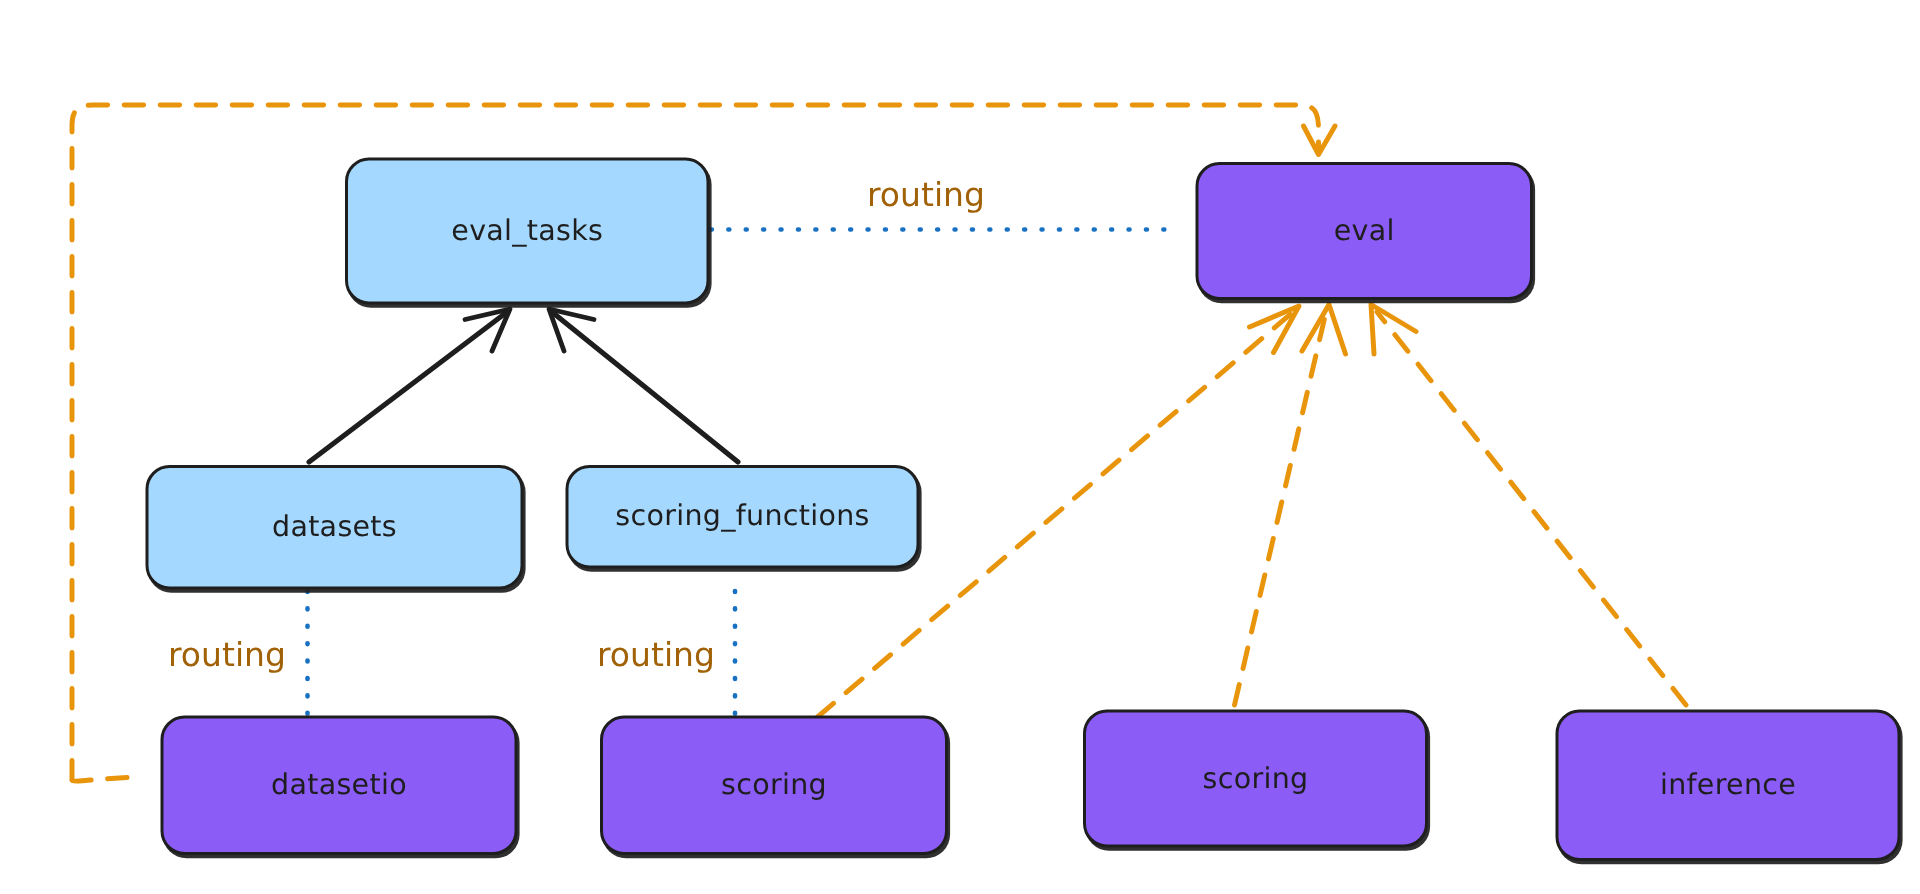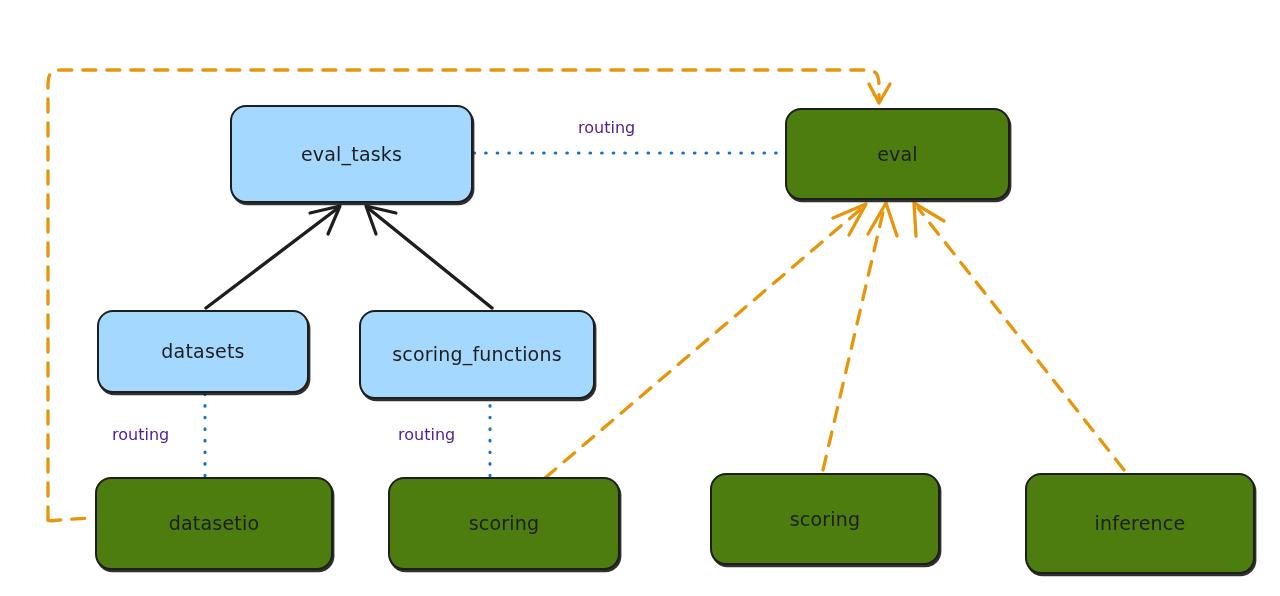--- a/index.html
+++ b/index.html
@@ -37,32 +37,32 @@
     font-family: "DejaVu Sans", sans-serif;
     font-size: 19px;
     letter-spacing: 0.2px;
     color: #1e1e1e;
     text-align: center;
     line-height: 1.1;
     box-shadow: 1.4px 2.2px 0 0 rgba(30,30,30,0.92);
     z-index: 3;
   }
   .node.blue  { background: #a5d8ff; }
-  .node.green { background: #4d7c0f; }
+  .node.green { background: #8b5cf6; margin-left: 12px; }
 
   .node-label {
     pointer-events: none;
     white-space: nowrap;
   }
 
   .edge-label {
     position: absolute;
     font-family: "DejaVu Sans", sans-serif;
-    font-size: 16px;
-    color: #4c1d95;
+    font-size: 22px;
+    color: #a16207;
     background: transparent;
     white-space: nowrap;
     z-index: 4;
   }
 </style>
 </head>
 <body>
 
 <div id="canvas">
 
@@ -117,24 +117,24 @@
 
   </svg>
 
   <div id="nodes-layer">
       <div class="node blue" style="left: 230px; top: 105px; width: 243px; height: 98px;">
         <span class="node-label">eval_tasks</span>
       </div>
       <div class="node green" style="left: 785px; top: 108px; width: 225px; height: 92px;">
         <span class="node-label">eval</span>
       </div>
-      <div class="node blue" style="left: 97px; top: 310px; width: 212px; height: 83px;">
+      <div class="node blue" style="left: 97px; top: 310px; width: 252px; height: 83px;">
         <span class="node-label">datasets</span>
       </div>
-      <div class="node blue" style="left: 359px; top: 310px; width: 236px; height: 89px;">
+      <div class="node blue" style="left: 377px; top: 310px; width: 236px; height: 69px;">
         <span class="node-label">scoring_functions</span>
       </div>
       <div class="node green" style="left: 95px; top: 477px; width: 238px; height: 93px;">
         <span class="node-label">datasetio</span>
       </div>
       <div class="node green" style="left: 388px; top: 477px; width: 232px; height: 93px; text-align: right;">
         <span class="node-label">scoring</span>
       </div>
       <div class="node green" style="left: 710px; top: 473px; width: 230px; height: 92px;">
         <span class="node-label">scoring</span>

